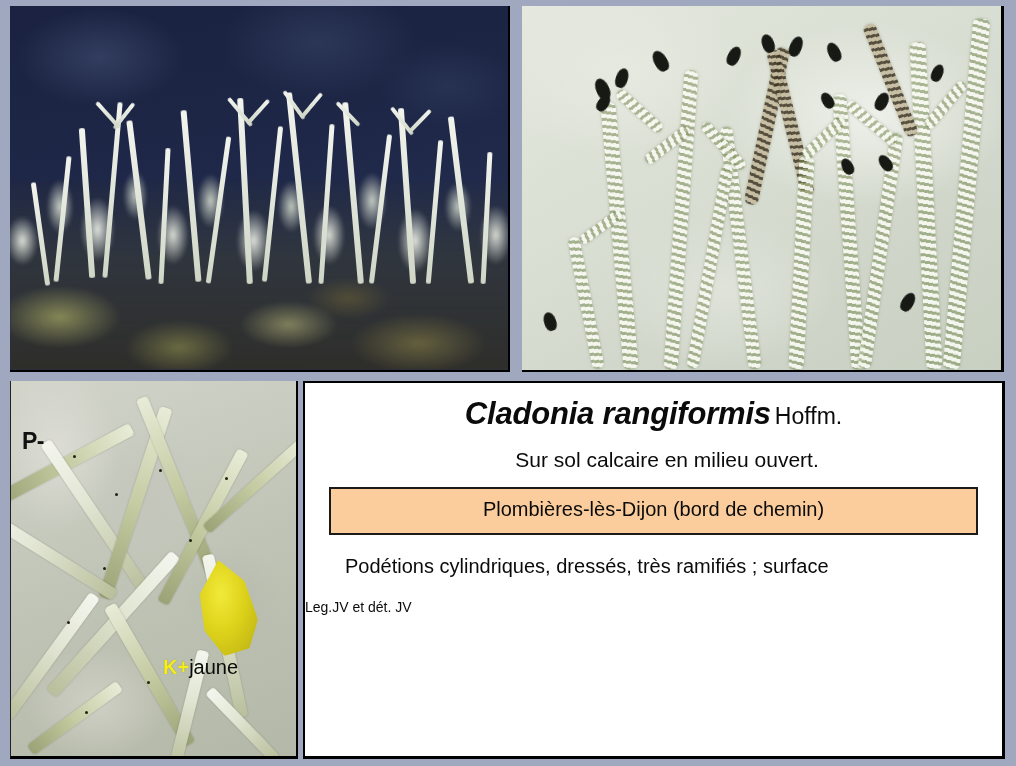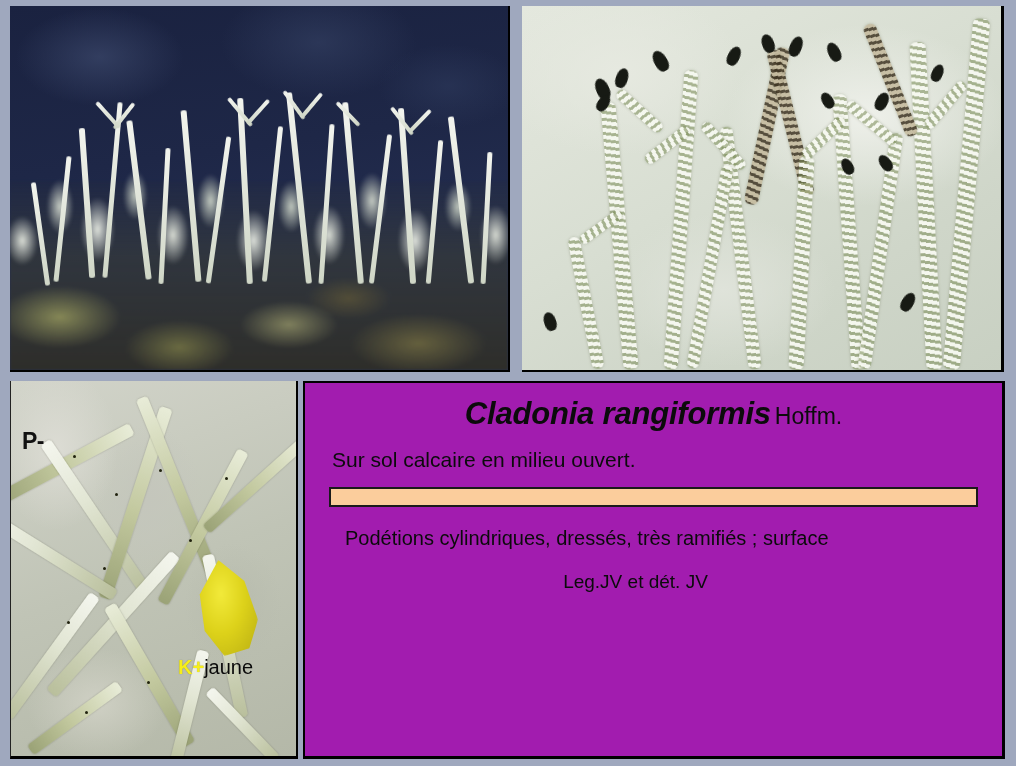--- a/index.html
+++ b/index.html
@@ -183,41 +183,41 @@
     left: 22px;
     top: 428px;
     font-size: 23px;
     font-weight: bold;
     color: #111;
     z-index: 6;
     letter-spacing: -.5px;
   }
   .label-k {
     position: absolute;
-    left: 178px;
+    left: 163px;
     top: 656px;
     font-size: 20px;
     z-index: 6;
     white-space: nowrap;
   }
   .label-k .k-plus {
     font-weight: bold;
     color: #f6ee18;
     text-shadow: 0 0 1px rgba(60,60,0,.5);
   }
   .label-k .k-word { color: #0a0a0a; }
 
   
   .textpanel {
     position: absolute;
     left: 303px;
     top: 381px;
     width: 702px;
     height: 378px;
-    background: #a21caf;
+    background: #ffffff;
     border: 2px solid #000;
     border-right-width: 3px;
     border-bottom-width: 3px;
     overflow: hidden;
   }
 
   .title-line {
     margin: 13px 0 0 0;
     text-align: center;
     white-space: nowrap;
@@ -232,20 +232,21 @@
   .authority {
     font-size: 23px;
     color: #0b0b0b;
     padding-left: 4px;
   }
 
   .habitat {
     margin: 16px 0 0 27px;
     font-size: 21px;
     color: #0b0b0b;
+    text-align: center;
   }
 
   .locbox {
     margin: 15px 24px 0 24px;
     background: #fbcd9c;
     border: 2px solid #1a1a1a;
     padding: 7px 6px 9px 6px;
     text-align: center;
   }
   .locbox div {
@@ -257,22 +258,22 @@
   .desc {
     margin: 18px 0 4px 40px;
     font-size: 20px;
     line-height: 1.35;
     color: #0b0b0b;
     width: 630px;
   }
 
   .leg {
     margin: 19px 36px 0 0;
-    text-align: center;
-    font-size: 19px;
+    text-align: left;
+    font-size: 14px;
     color: #0b0b0b;
   }
 
   .taxo {
     margin: 15px 0 0 27px;
     font-size: 20px;
     font-style: italic;
     color: #0b0b0b;
   }
 </style>
@@ -397,20 +398,21 @@
 
   <div class="textpanel">
 
     <div class="title-line">
       <span class="sci-name">Cladonia rangiformis</span><span class="authority">Hoffm.</span>
     </div>
 
     <div class="habitat">Sur sol calcaire en milieu ouvert.</div>
 
     <div class="locbox">
+      <div>Plombières-lès-Dijon (bord de chemin)</div>
     </div>
 
     <div class="desc">
       <div>Podétions cylindriques, dressés, très ramifiés ; surface</div>
     </div>
 
     <div class="leg">Leg.JV et dét. JV</div>
 
   </div>
 

